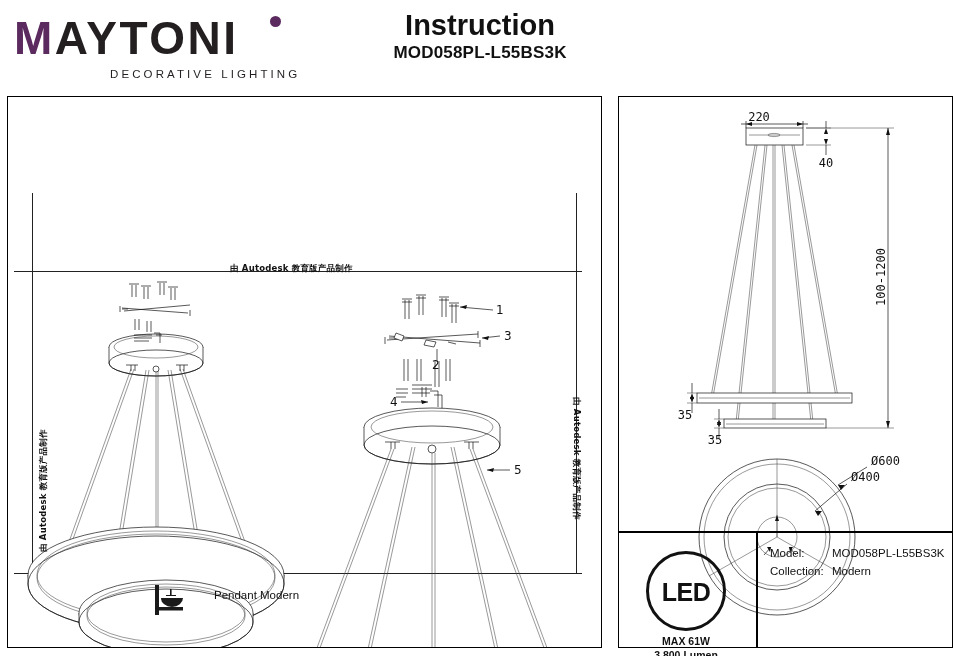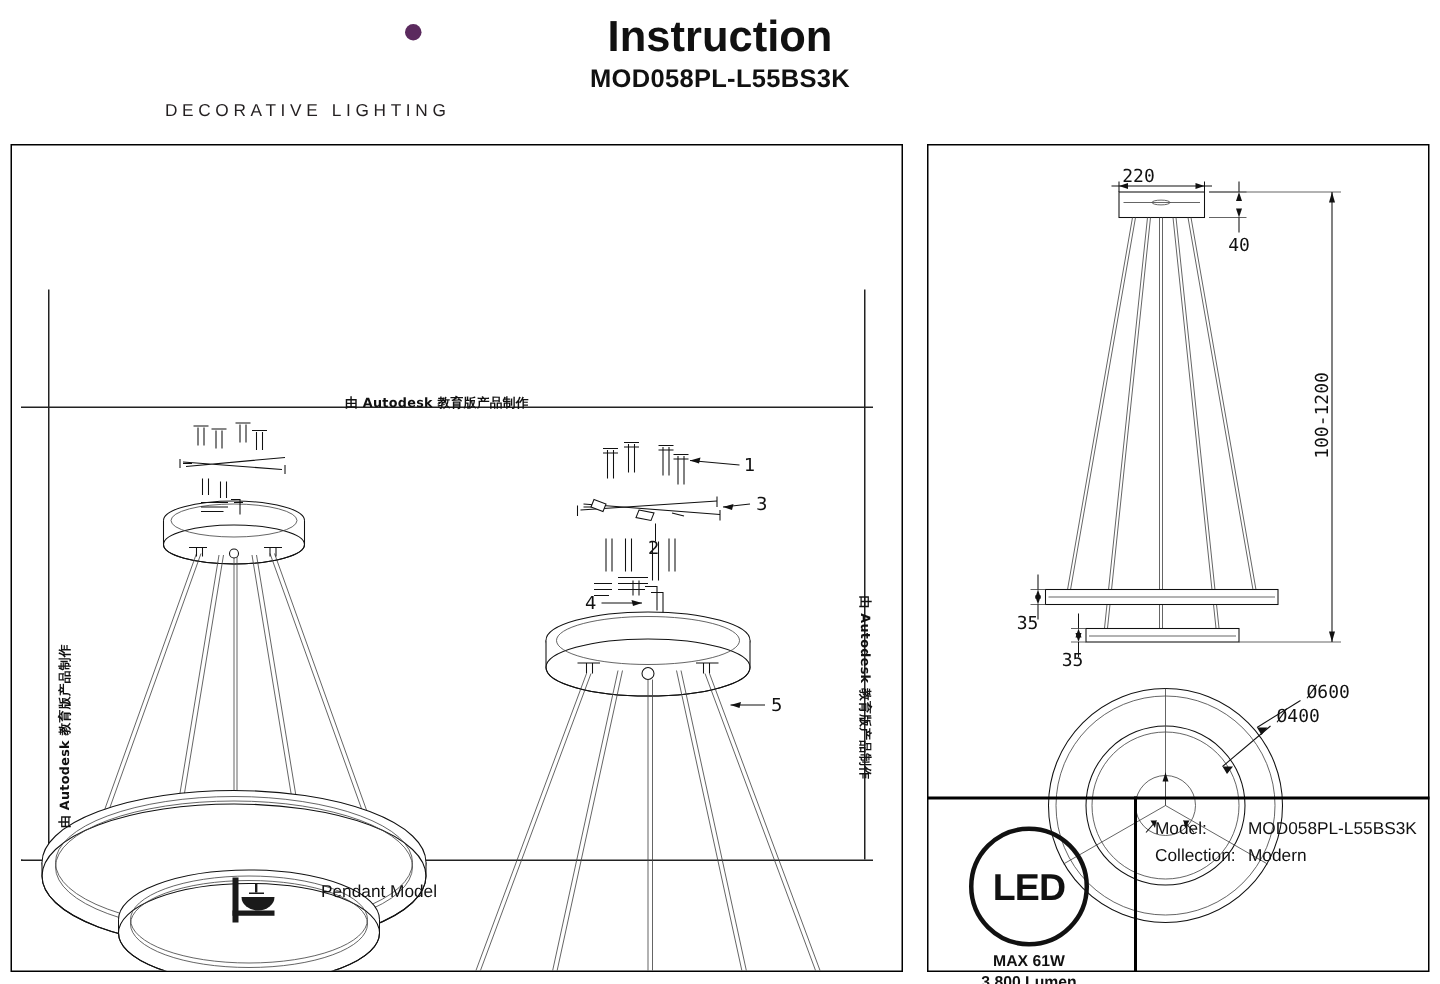--- a/index.html
+++ b/index.html
@@ -196,20 +196,23 @@
     font-size: 12px;
     fill: #111;
   }
 </style>
 </head>
 <body>
 
 <div class="header">
 
   <div class="logo-block">
+    <div class="logo-word">
+      <span class="accent">M</span><span>AYTONI</span>
+    </div>
     <div class="logo-dot"></div>
     <div class="logo-tagline">DECORATIVE LIGHTING</div>
   </div>
 
   <div class="title-block">
     <div class="doc-title">Instruction</div>
     <div class="doc-model">MOD058PL-L55BS3K</div>
   </div>
 
 </div>
@@ -495,13 +498,13 @@
 
 <div class="lamp-icon-wrap">
   <svg width="34" height="34" viewBox="0 0 34 34">
     <rect x="2" y="2" width="4" height="30" fill="#1a1a1a"></rect>
     <rect x="2" y="24" width="28" height="3.5" fill="#1a1a1a"></rect>
     <rect x="17" y="6" width="1.6" height="6" fill="#1a1a1a"></rect>
     <path d="M13,12 L23,12 L23,13 L13,13 Z" fill="#1a1a1a"></path>
     <path d="M8,15 L30,15 A11,9 0 0 1 8,15 Z" fill="#1a1a1a"></path>
   </svg>
 </div>
-<div class="spec-type">Pendant Model</div>
+<div class="spec-type">Pendant Modern</div>
 
 </body></html>

